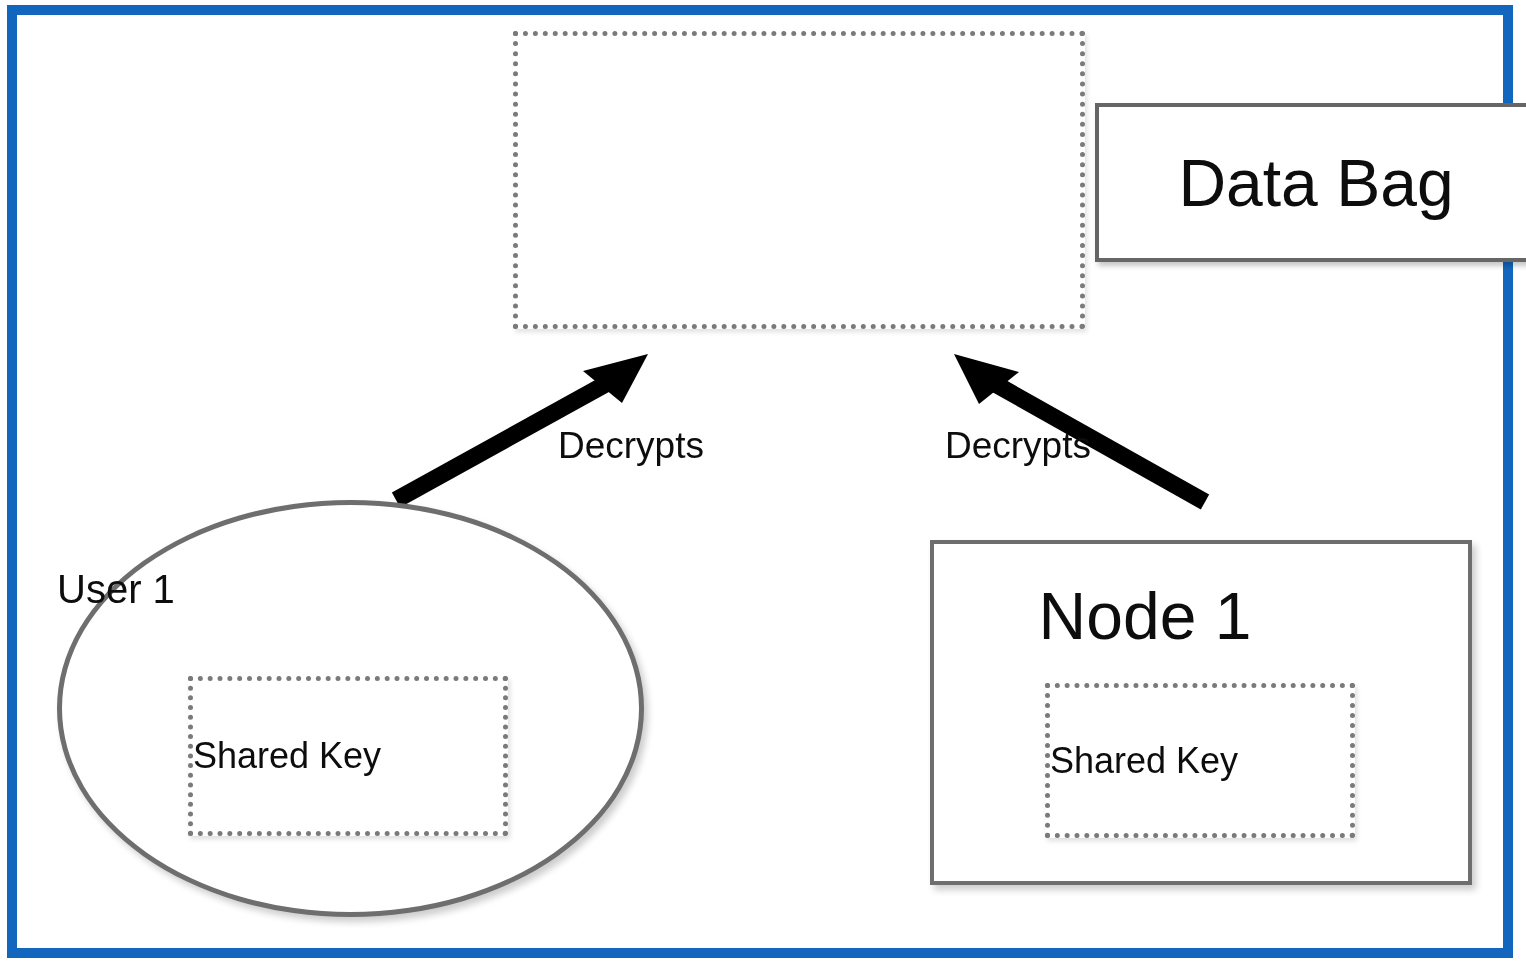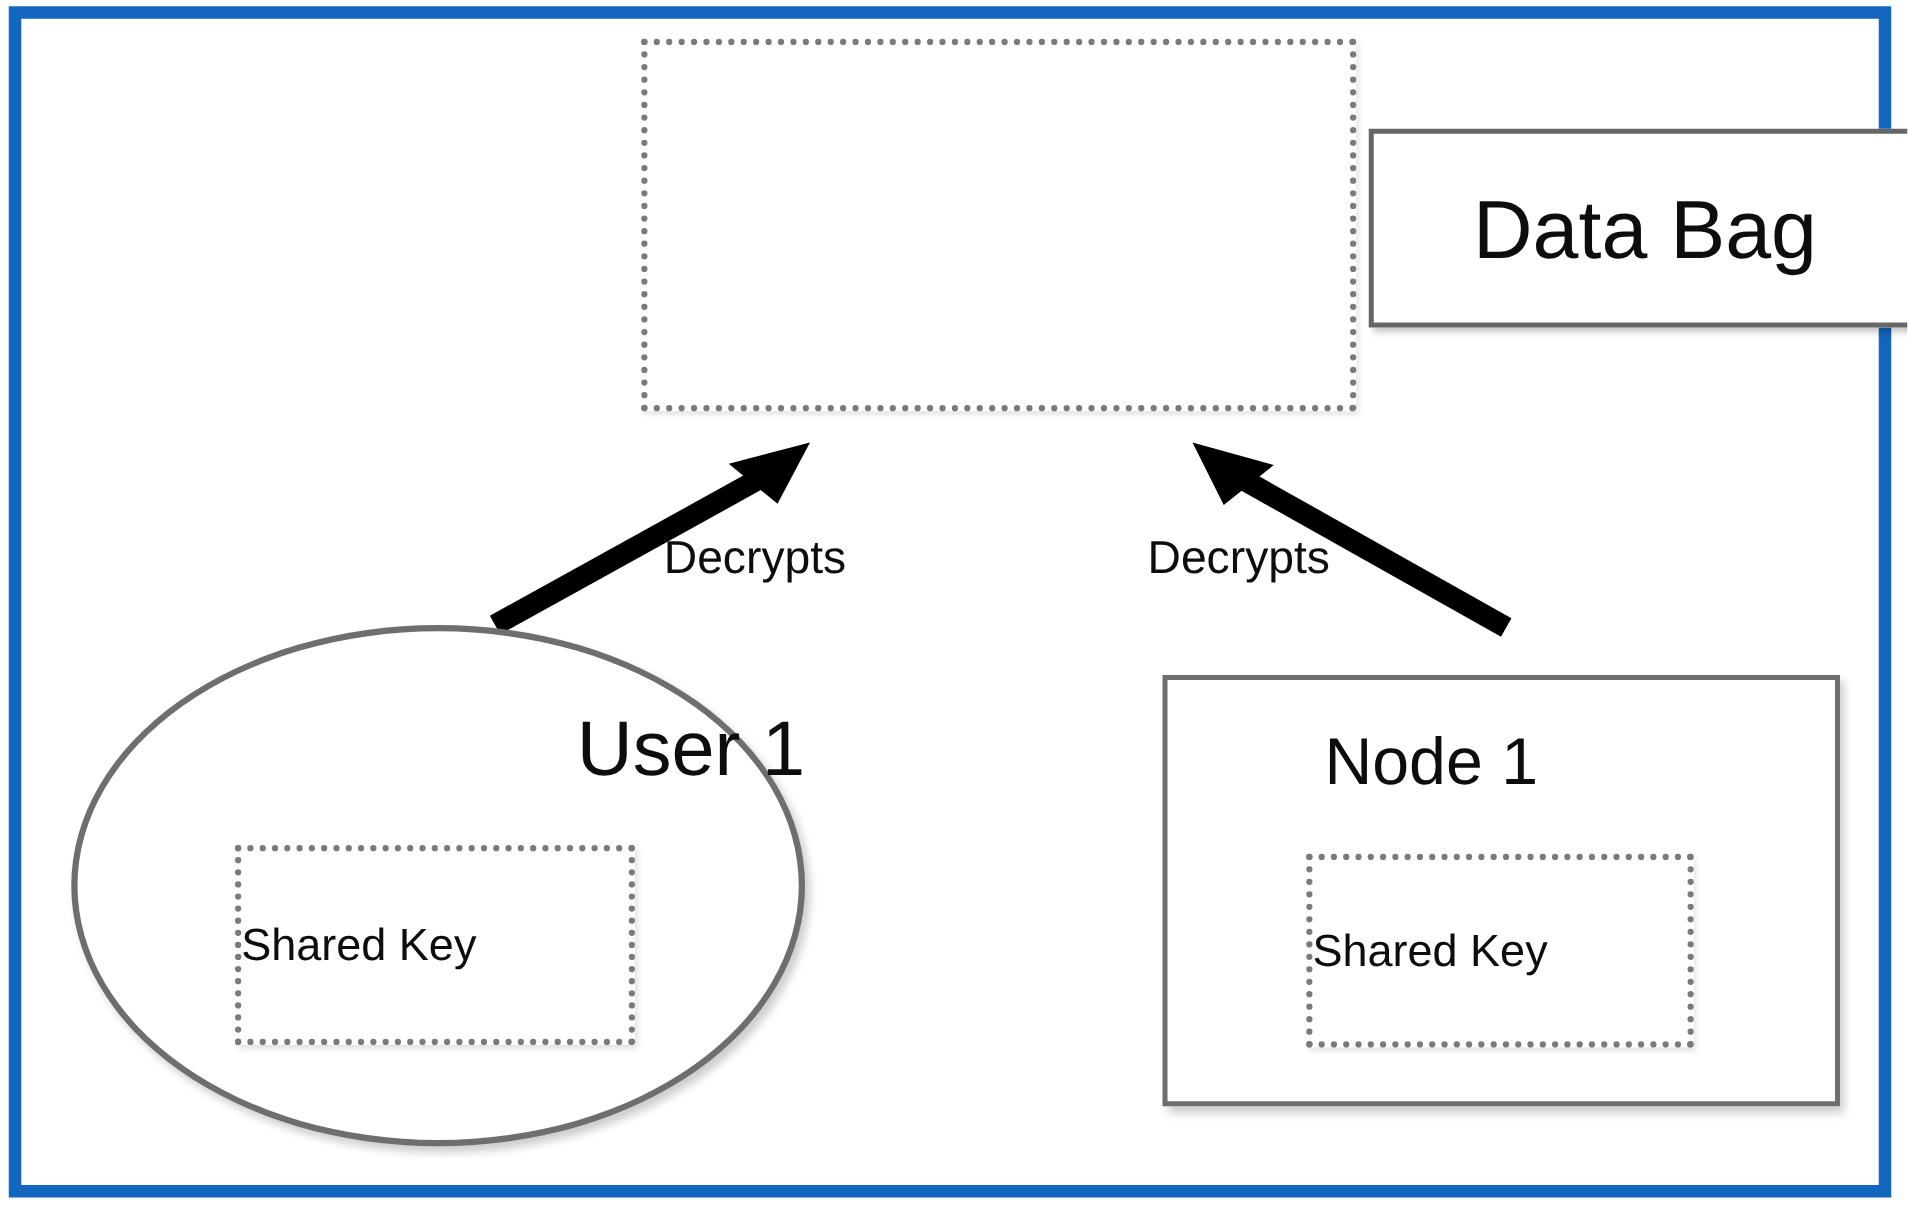--- a/index.html
+++ b/index.html
@@ -84,20 +84,21 @@
     height: 970px;
     pointer-events: none;
   }
   
   .edge-label {
     position: absolute;
     font-size: 37px;
     color: #0d0d0d;
     line-height: 1;
     white-space: nowrap;
+    margin-left: 27px;
   }
   #decrypts-left-label  { left: 531px; top: 427px; }
   #decrypts-right-label { left: 918px; top: 427px; }
   
   #user-ellipse {
     position: absolute;
     left: 57px;
     top: 500px;
     width: 587px;
     height: 417px;
@@ -105,22 +106,22 @@
     border-radius: 50%;
     box-sizing: border-box;
     background: #ffffff;
     box-shadow: 4px 5px 7px rgba(0,0,0,0.20);
   }
   #user-title {
     position: absolute;
     left: 57px;
     top: 569px;
     width: 587px;
-    text-align: right;
-    font-size: 62px;
+    text-align: left;
+    font-size: 40px;
     color: #0d0d0d;
     line-height: 1;
     white-space: nowrap;
   }
   
   #node-box {
     position: absolute;
     left: 930px;
     top: 540px;
     width: 542px;
@@ -129,21 +130,21 @@
     box-sizing: border-box;
     background: #ffffff;
     box-shadow: 4px 5px 7px rgba(0,0,0,0.20);
   }
   #node-title {
     position: absolute;
     left: 930px;
     top: 583px;
     width: 430px;
     text-align: center;
-    font-size: 53px;
+    font-size: 66px;
     color: #0d0d0d;
     line-height: 1;
     white-space: nowrap;
   }
   
   .shared-key-box {
     position: absolute;
     border: 5px dotted #7a7a7a;
     box-sizing: border-box;
     background: #ffffff;

